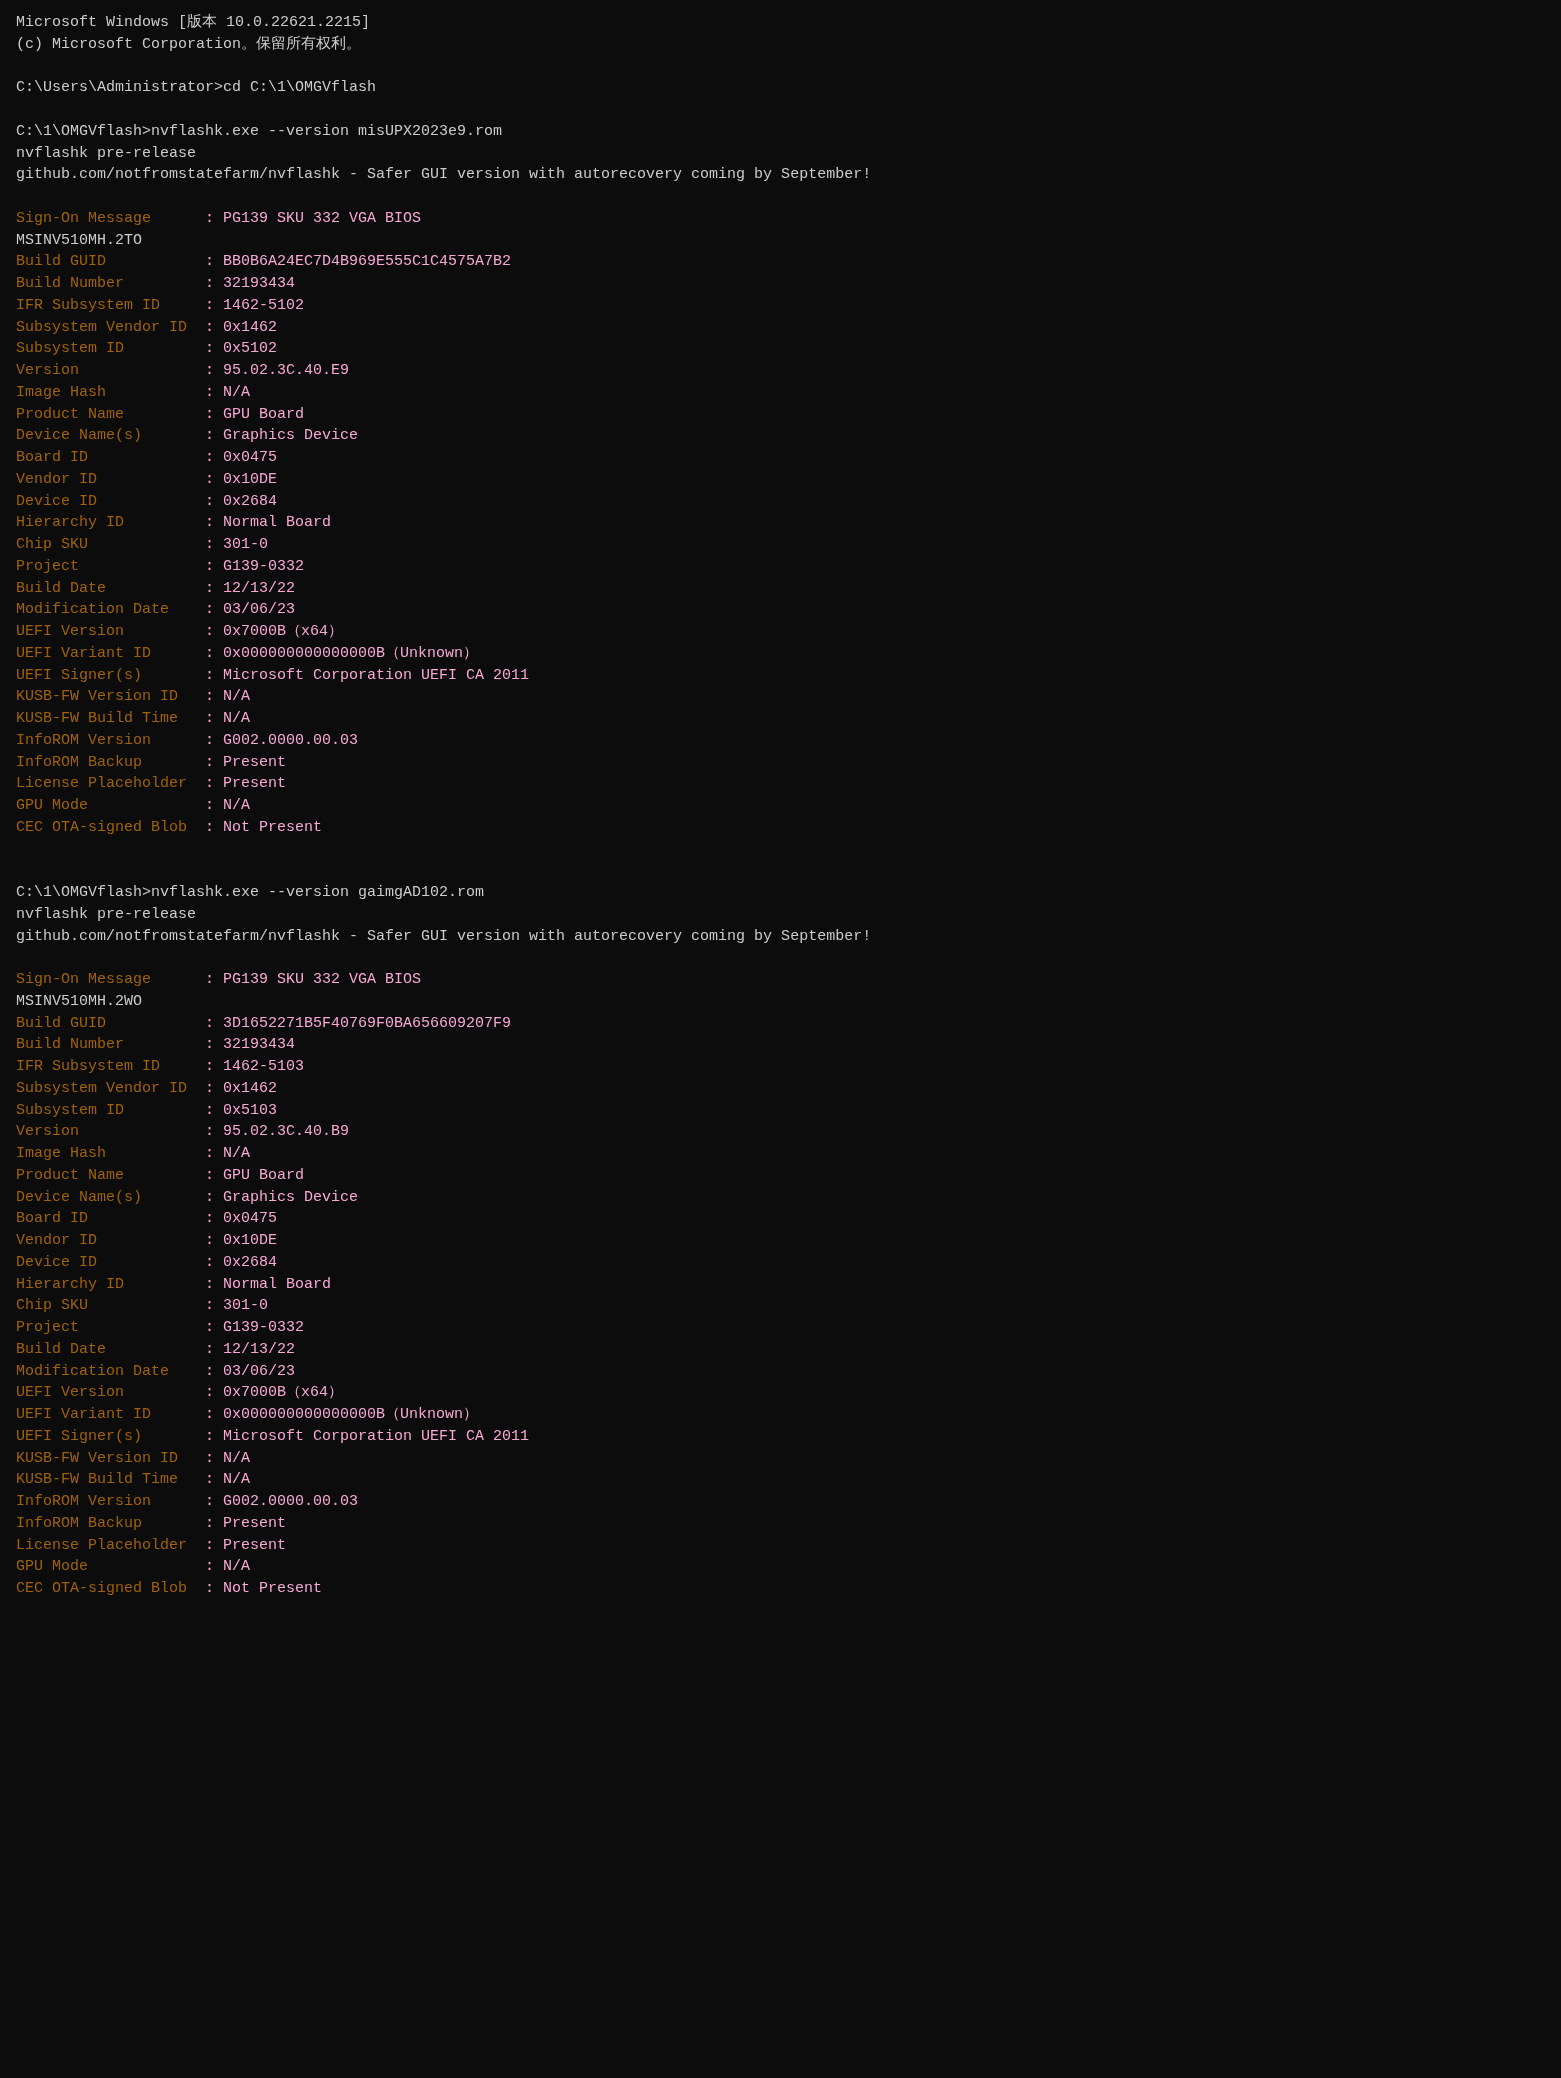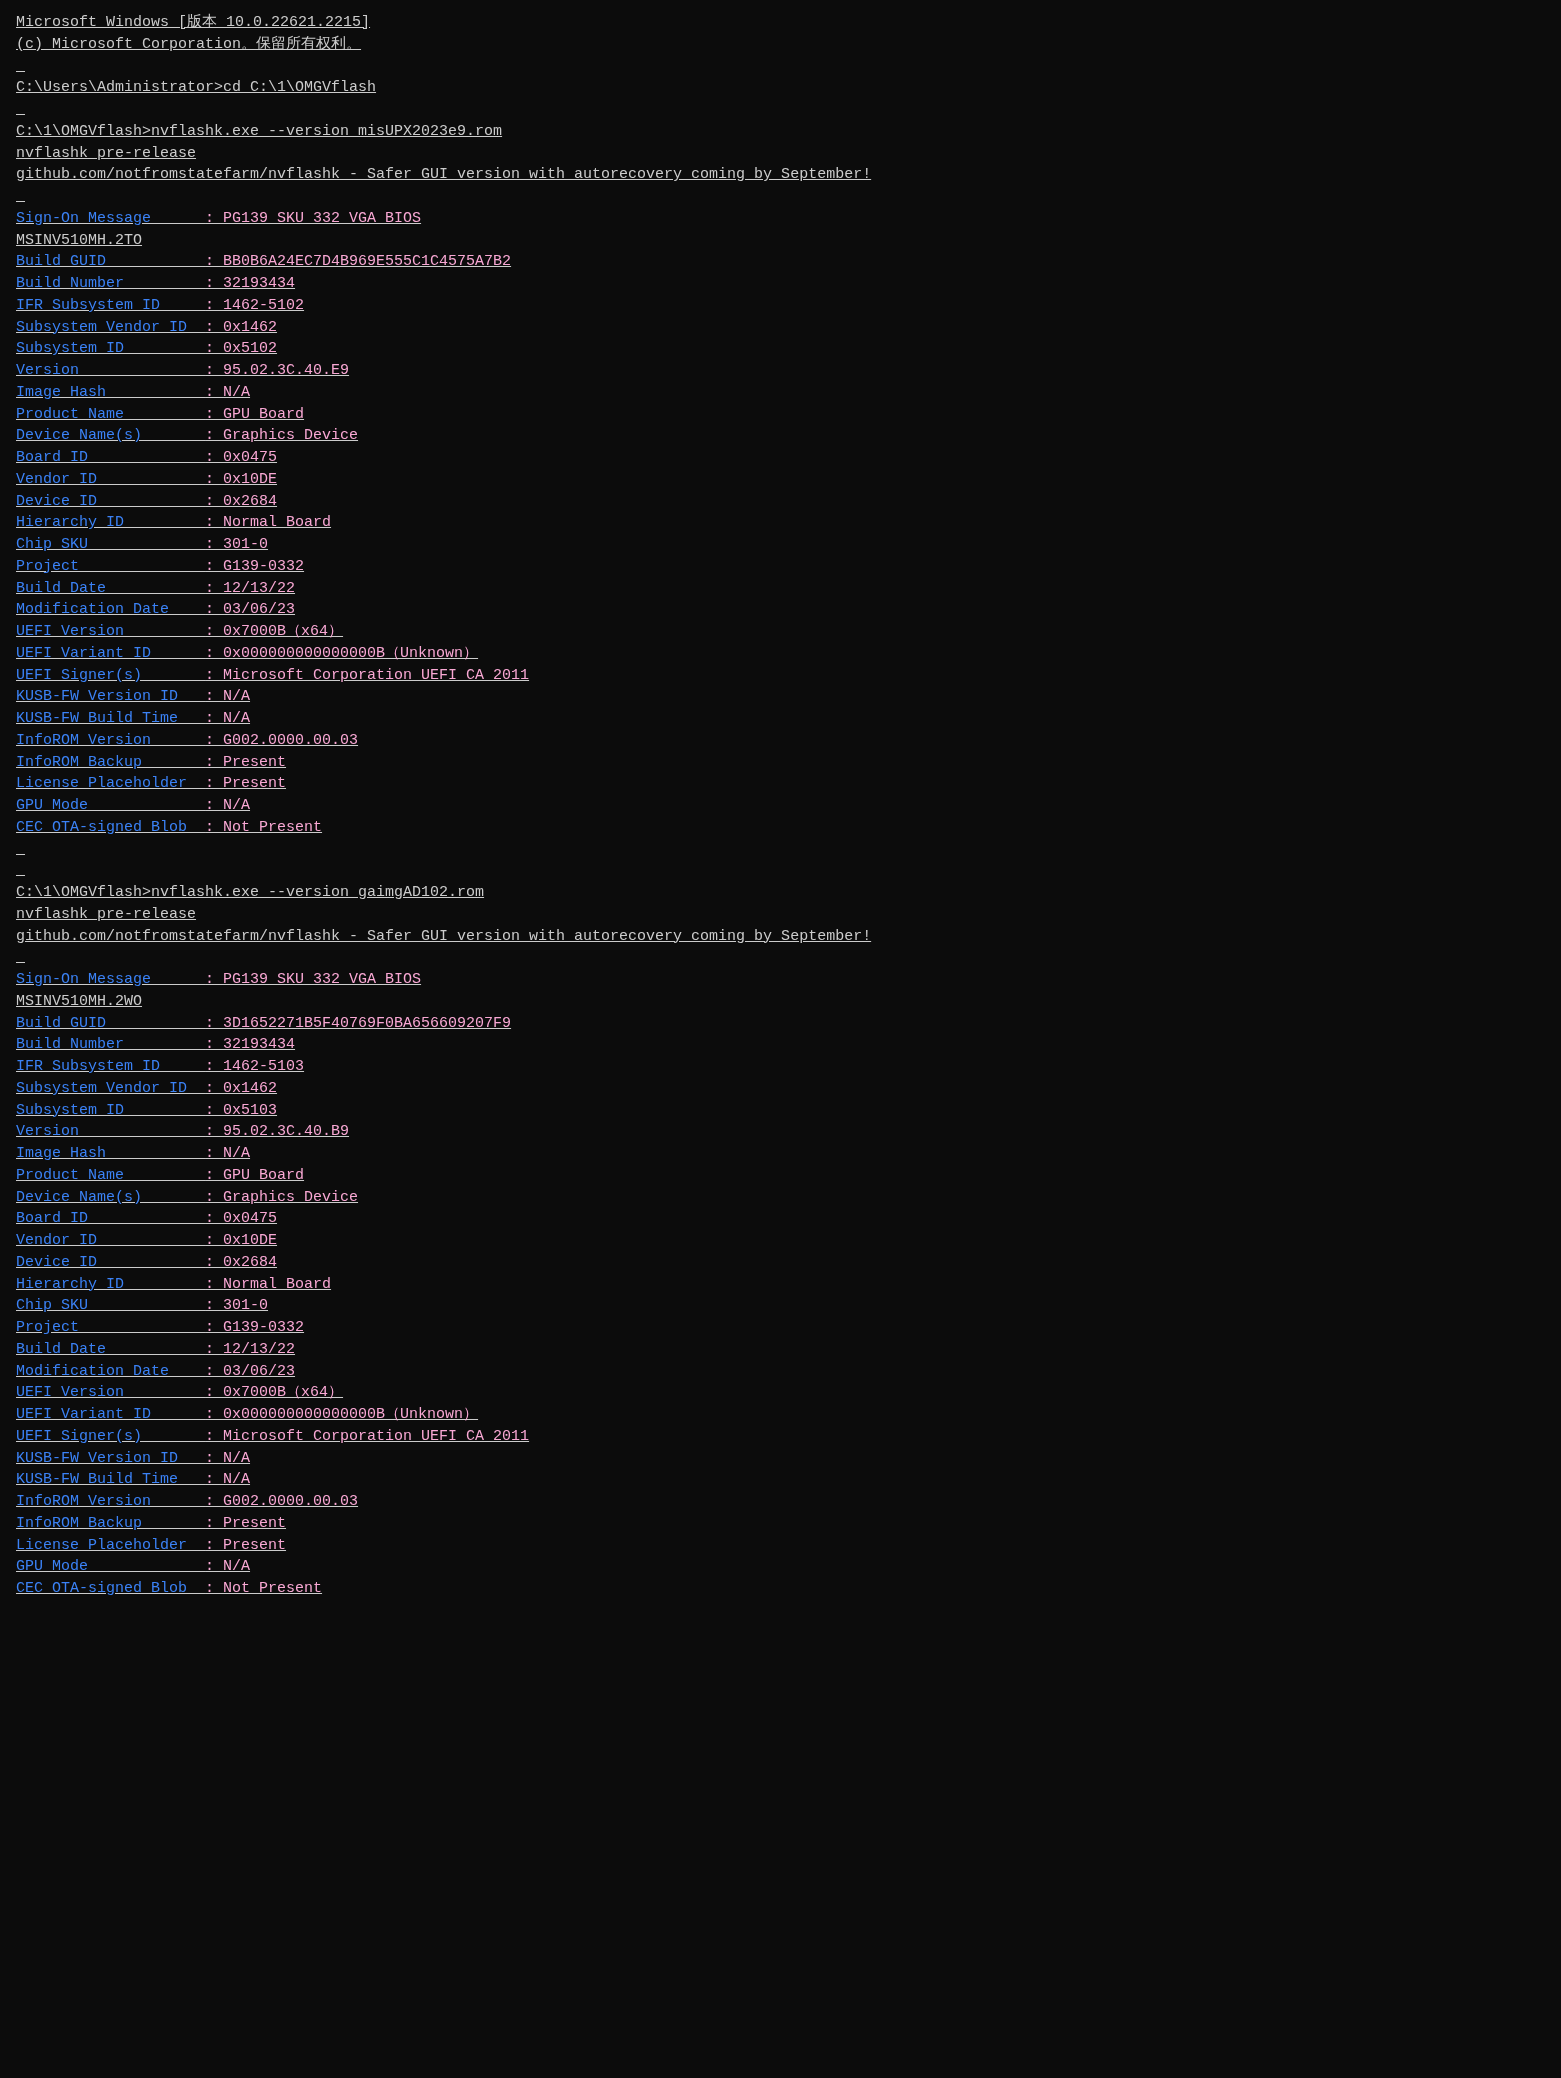--- a/index.html
+++ b/index.html
@@ -13,27 +13,26 @@
       font-family: 'Courier New', Courier, monospace;
       font-size: 15px;
       line-height: 1.45;
       padding: 12px 16px;
       width: 1561px;
       min-height: 2078px;
     }
     .terminal-content {
       white-space: pre-wrap;
       word-break: break-all;
-      text-decoration: underline;
     }
     .line {
       display: block;
     }
     .label {
-      color: #3b82f6;
+      color: #a16207;
     }
     .value {
       color: #f9a8d4;
     }
   </style>
 </head>
 <body>
 
 <div class="terminal-content" id="terminal-output"><span class="line">Microsoft Windows [版本 10.0.22621.2215]</span><span class="line">(c) Microsoft Corporation。保留所有权利。</span><span class="line">&nbsp;</span><span class="line">C:\Users\Administrator&gt;cd C:\1\OMGVflash</span><span class="line">&nbsp;</span><span class="line">C:\1\OMGVflash&gt;nvflashk.exe --version misUPX2023e9.rom</span><span class="line">nvflashk pre-release</span><span class="line">github.com/notfromstatefarm/nvflashk - Safer GUI version with autorecovery coming by September!</span><span class="line">&nbsp;</span><span class="line"><span class="label">Sign-On Message      </span><span class="value">: PG139 SKU 332 VGA BIOS</span></span><span class="line">MSINV510MH.2TO</span><span class="line"><span class="label">Build GUID           </span><span class="value">: BB0B6A24EC7D4B969E555C1C4575A7B2</span></span><span class="line"><span class="label">Build Number         </span><span class="value">: 32193434</span></span><span class="line"><span class="label">IFR Subsystem ID     </span><span class="value">: 1462-5102</span></span><span class="line"><span class="label">Subsystem Vendor ID  </span><span class="value">: 0x1462</span></span><span class="line"><span class="label">Subsystem ID         </span><span class="value">: 0x5102</span></span><span class="line"><span class="label">Version              </span><span class="value">: 95.02.3C.40.E9</span></span><span class="line"><span class="label">Image Hash           </span><span class="value">: N/A</span></span><span class="line"><span class="label">Product Name         </span><span class="value">: GPU Board</span></span><span class="line"><span class="label">Device Name(s)       </span><span class="value">: Graphics Device</span></span><span class="line"><span class="label">Board ID             </span><span class="value">: 0x0475</span></span><span class="line"><span class="label">Vendor ID            </span><span class="value">: 0x10DE</span></span><span class="line"><span class="label">Device ID            </span><span class="value">: 0x2684</span></span><span class="line"><span class="label">Hierarchy ID         </span><span class="value">: Normal Board</span></span><span class="line"><span class="label">Chip SKU             </span><span class="value">: 301-0</span></span><span class="line"><span class="label">Project              </span><span class="value">: G139-0332</span></span><span class="line"><span class="label">Build Date           </span><span class="value">: 12/13/22</span></span><span class="line"><span class="label">Modification Date    </span><span class="value">: 03/06/23</span></span><span class="line"><span class="label">UEFI Version         </span><span class="value">: 0x7000B（x64）</span></span><span class="line"><span class="label">UEFI Variant ID      </span><span class="value">: 0x000000000000000B（Unknown）</span></span><span class="line"><span class="label">UEFI Signer(s)       </span><span class="value">: Microsoft Corporation UEFI CA 2011</span></span><span class="line"><span class="label">KUSB-FW Version ID   </span><span class="value">: N/A</span></span><span class="line"><span class="label">KUSB-FW Build Time   </span><span class="value">: N/A</span></span><span class="line"><span class="label">InfoROM Version      </span><span class="value">: G002.0000.00.03</span></span><span class="line"><span class="label">InfoROM Backup       </span><span class="value">: Present</span></span><span class="line"><span class="label">License Placeholder  </span><span class="value">: Present</span></span><span class="line"><span class="label">GPU Mode             </span><span class="value">: N/A</span></span><span class="line"><span class="label">CEC OTA-signed Blob  </span><span class="value">: Not Present</span></span><span class="line">&nbsp;</span><span class="line">&nbsp;</span><span class="line">C:\1\OMGVflash&gt;nvflashk.exe --version gaimgAD102.rom</span><span class="line">nvflashk pre-release</span><span class="line">github.com/notfromstatefarm/nvflashk - Safer GUI version with autorecovery coming by September!</span><span class="line">&nbsp;</span><span class="line"><span class="label">Sign-On Message      </span><span class="value">: PG139 SKU 332 VGA BIOS</span></span><span class="line">MSINV510MH.2WO</span><span class="line"><span class="label">Build GUID           </span><span class="value">: 3D1652271B5F40769F0BA656609207F9</span></span><span class="line"><span class="label">Build Number         </span><span class="value">: 32193434</span></span><span class="line"><span class="label">IFR Subsystem ID     </span><span class="value">: 1462-5103</span></span><span class="line"><span class="label">Subsystem Vendor ID  </span><span class="value">: 0x1462</span></span><span class="line"><span class="label">Subsystem ID         </span><span class="value">: 0x5103</span></span><span class="line"><span class="label">Version              </span><span class="value">: 95.02.3C.40.B9</span></span><span class="line"><span class="label">Image Hash           </span><span class="value">: N/A</span></span><span class="line"><span class="label">Product Name         </span><span class="value">: GPU Board</span></span><span class="line"><span class="label">Device Name(s)       </span><span class="value">: Graphics Device</span></span><span class="line"><span class="label">Board ID             </span><span class="value">: 0x0475</span></span><span class="line"><span class="label">Vendor ID            </span><span class="value">: 0x10DE</span></span><span class="line"><span class="label">Device ID            </span><span class="value">: 0x2684</span></span><span class="line"><span class="label">Hierarchy ID         </span><span class="value">: Normal Board</span></span><span class="line"><span class="label">Chip SKU             </span><span class="value">: 301-0</span></span><span class="line"><span class="label">Project              </span><span class="value">: G139-0332</span></span><span class="line"><span class="label">Build Date           </span><span class="value">: 12/13/22</span></span><span class="line"><span class="label">Modification Date    </span><span class="value">: 03/06/23</span></span><span class="line"><span class="label">UEFI Version         </span><span class="value">: 0x7000B（x64）</span></span><span class="line"><span class="label">UEFI Variant ID      </span><span class="value">: 0x000000000000000B（Unknown）</span></span><span class="line"><span class="label">UEFI Signer(s)       </span><span class="value">: Microsoft Corporation UEFI CA 2011</span></span><span class="line"><span class="label">KUSB-FW Version ID   </span><span class="value">: N/A</span></span><span class="line"><span class="label">KUSB-FW Build Time   </span><span class="value">: N/A</span></span><span class="line"><span class="label">InfoROM Version      </span><span class="value">: G002.0000.00.03</span></span><span class="line"><span class="label">InfoROM Backup       </span><span class="value">: Present</span></span><span class="line"><span class="label">License Placeholder  </span><span class="value">: Present</span></span><span class="line"><span class="label">GPU Mode             </span><span class="value">: N/A</span></span><span class="line"><span class="label">CEC OTA-signed Blob  </span><span class="value">: Not Present</span></span></div>
 

